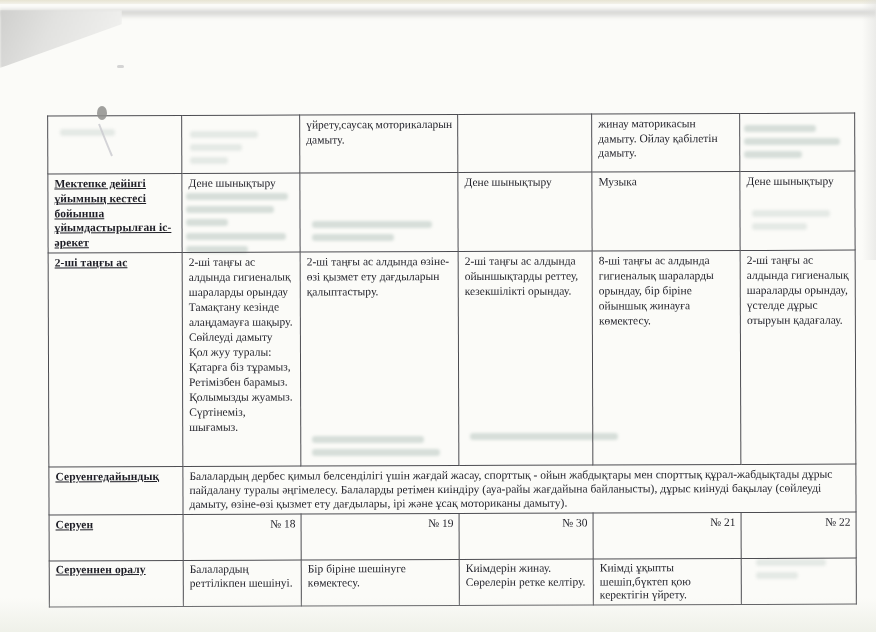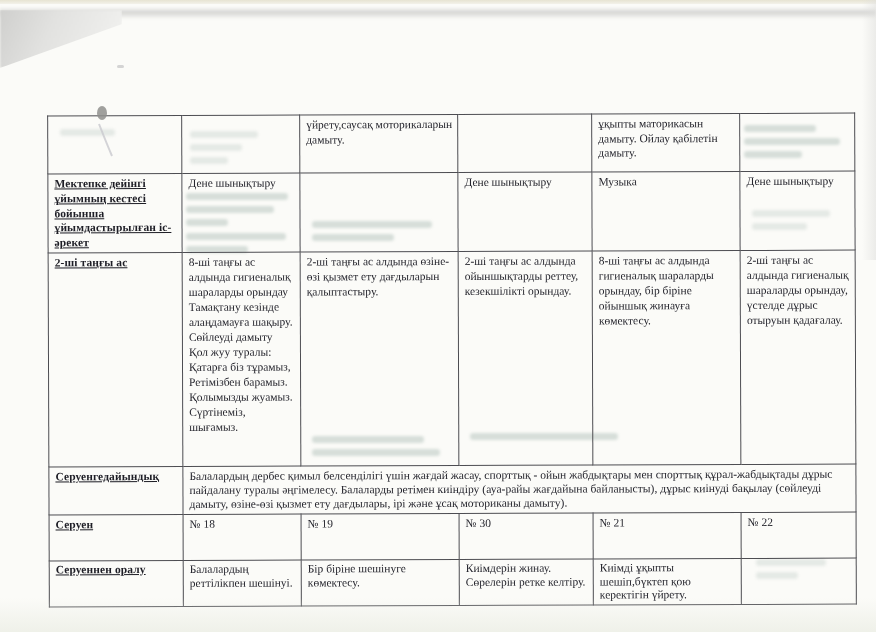--- a/index.html
+++ b/index.html
@@ -62,21 +62,21 @@
   table.doc td{
     border:1px solid #4d4d52;
     vertical-align:top;
     padding:2px 5px 2px 6px;
     font-size:11.5px;line-height:15px;
     background:transparent;
     word-wrap:break-word;
   }
   table.doc{border:1.5px solid #404045;}
   td.rowhead{font-weight:bold;font-size:12px;line-height:14.8px;letter-spacing:.1px;color:#1e1e26;text-decoration:underline;}
-  td.num{text-align:left;font-size:12.5px;}
+  td.num{text-align:right;font-size:12.5px;}
   tr.r1 td{line-height:14.6px;}
   tr.r2 td{line-height:14.8px;}
   tr.r4 td.desc{font-size:11.6px;line-height:13.9px;padding-top:3px;}
   tr.r6 td{line-height:13.8px;}
   .bline{display:block;font-weight:normal;color:#1e1e26;}
 </style>
 </head>
 <body>
 
 <div class="page">
@@ -143,35 +143,35 @@
       <col style="width:134px">
         <col style="width:148px">
         <col style="width:115px">
     </colgroup>
     <tbody>
         <tr class="r1" style="height:58px">
       <td></td>
       <td></td>
       <td>үйрету,саусақ моторикаларын дамыту.</td>
       <td></td>
-      <td>ұқыпты  маторикасын дамыту. Ойлау қабілетін дамыту.</td>
+      <td>жинау  маторикасын дамыту. Ойлау қабілетін дамыту.</td>
       <td></td>
     </tr>
     <tr class="r2" style="height:75px">
       <td class="rowhead">Мектепке дейінгі ұйымның кестесі бойынша ұйымдастырылған іс-әрекет</td>
       <td>Дене шынықтыру</td>
       <td></td>
       <td>Дене шынықтыру</td>
       <td>Музыка</td>
       <td>Дене шынықтыру</td>
     </tr>
     <tr class="r3" style="height:214px">
       <td class="rowhead">2-ші таңғы ас</td>
       <td>
-        <span>8-ші таңғы ас алдында гигиеналық шараларды орындау Тамақтану кезінде алаңдамауға шақыру.</span>
+        <span>2-ші таңғы ас алдында гигиеналық шараларды орындау Тамақтану кезінде алаңдамауға шақыру.</span>
         <span class="bline">Сөйлеуді дамыту</span>
         <span class="bline">Қол жуу туралы:</span>
         <span>Қатарға біз тұрамыз, Ретімізбен барамыз. Қолымызды жуамыз. Сүртінеміз, шығамыз.</span>
       </td>
       <td>2-ші таңғы ас алдында өзіне-өзі қызмет ету дағдыларын қалыптастыру.</td>
       <td>2-ші таңғы ас алдында ойыншықтарды реттеу, кезекшілікті орындау.</td>
       <td>8-ші таңғы ас алдында гигиеналық шараларды орындау, бір біріне ойыншық жинауға көмектесу.</td>
       <td>2-ші таңғы ас алдында гигиеналық шараларды орындау, үстелде дұрыс отыруын қадағалау.</td>
     </tr>
     <tr class="r4" style="height:44px">

